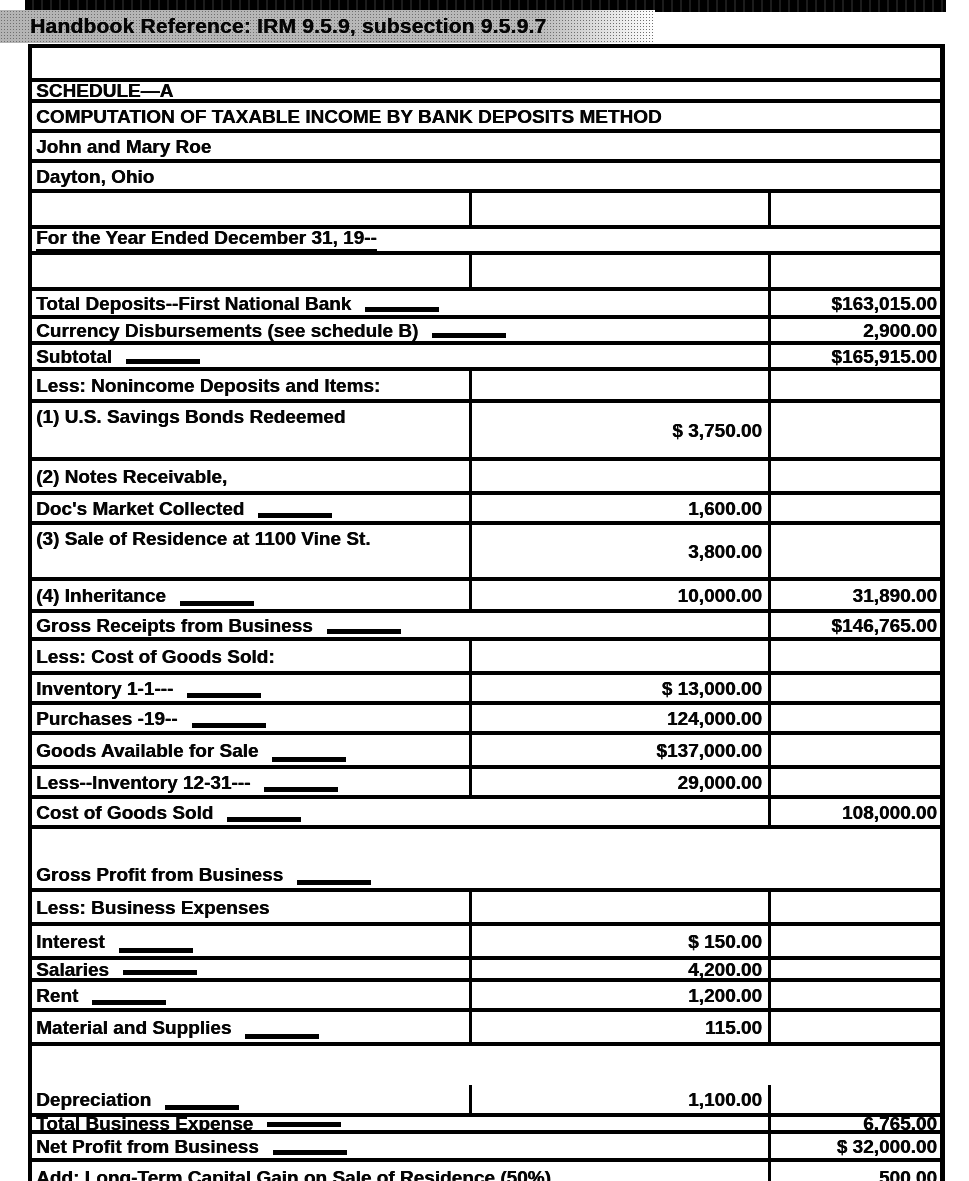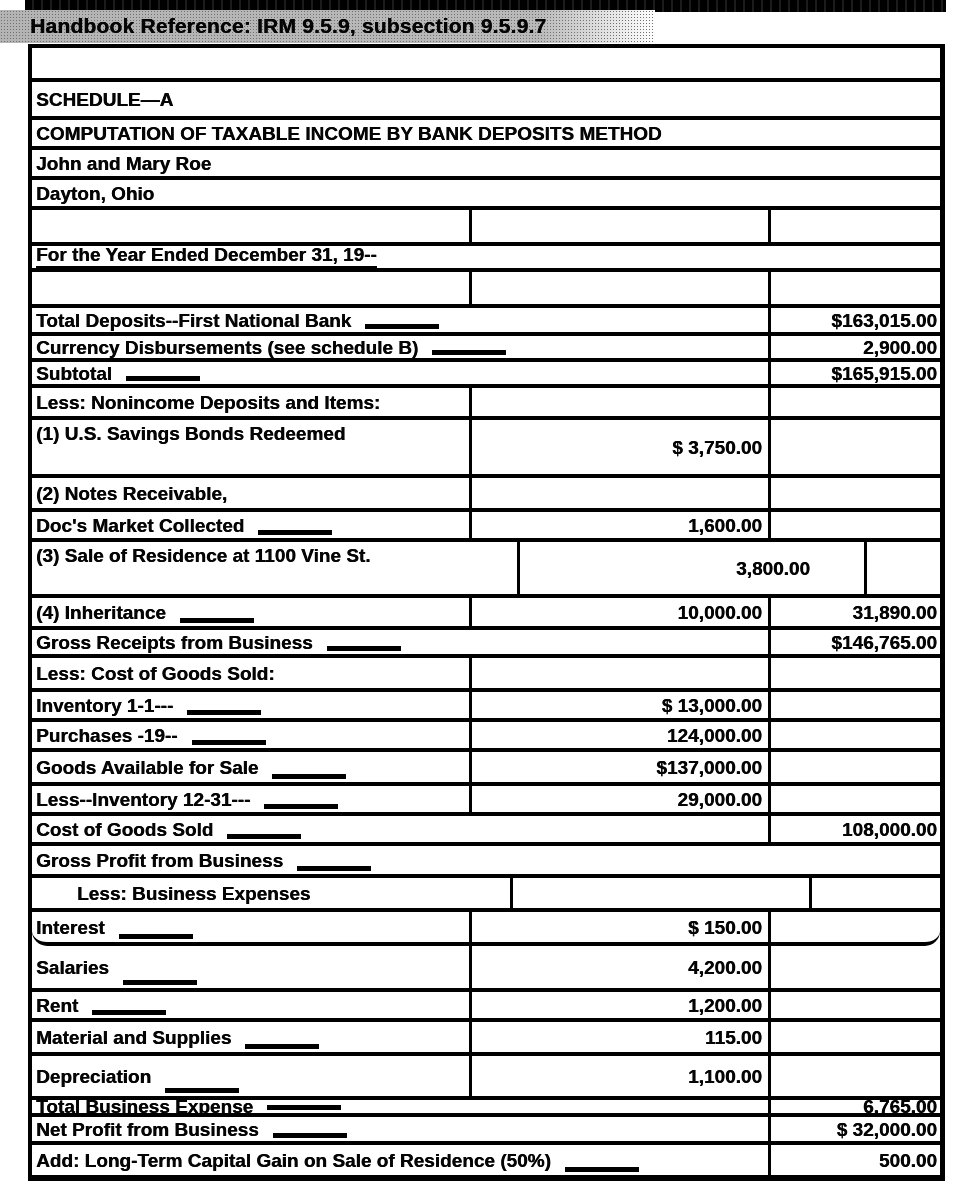--- a/index.html
+++ b/index.html
@@ -109,21 +109,21 @@
 <div class="top-bar"></div>
 <div class="header-band"></div>
 <div class="header-text">Handbook Reference: IRM 9.5.9, subsection 9.5.9.7</div>
 
 <div class="doc-table">
     <div class="row" style="height: 34px;">
       <div class="cell label-cell c-full">
         <span class="label-text"></span>
       </div>
     </div>
-    <div class="row" style="height: 38px;">
+    <div class="row" style="height: 21px;">
       <div class="cell label-cell c-full">
         <span class="label-text">SCHEDULE—A</span>
       </div>
     </div>
     <div class="row" style="height: 30px;">
       <div class="cell label-cell c-full">
         <span class="label-text">COMPUTATION OF TAXABLE INCOME BY BANK DEPOSITS METHOD</span>
       </div>
     </div>
     <div class="row" style="height: 30px;">
@@ -198,21 +198,21 @@
       <div class="cell c-col3"></div>
     </div>
     <div class="row" style="height: 30px;">
       <div class="cell label-cell c-col1">
         <span class="label-text">Doc's Market Collected</span>
         <span class="fill-bar"></span>
       </div>
       <div class="cell c-col2">1,600.00</div>
       <div class="cell c-col3"></div>
     </div>
-    <div class="row tall" style="height: 56px; gap: 48px;">
+    <div class="row tall" style="height: 56px;">
       <div class="cell label-cell c-col1">
         <span class="label-text">(3) Sale of Residence at 1100 Vine St.</span>
       </div>
       <div class="cell c-col2">3,800.00</div>
       <div class="cell c-col3"></div>
     </div>
     <div class="row" style="height: 32px;">
       <div class="cell label-cell c-col1">
         <span class="label-text">(4) Inheritance</span>
         <span class="fill-bar"></span>
@@ -266,42 +266,42 @@
       <div class="cell c-col2">29,000.00</div>
       <div class="cell c-col3"></div>
     </div>
     <div class="row" style="height: 30px;">
       <div class="cell label-cell c-span12">
         <span class="label-text">Cost of Goods Sold</span>
         <span class="fill-bar"></span>
       </div>
       <div class="cell c-col3">108,000.00</div>
     </div>
-    <div class="row" style="height: 32px;">
+    <div class="row" style="height: 32px; margin-top: 31px;">
       <div class="cell label-cell c-span12">
         <span class="label-text">Gross Profit from Business</span>
         <span class="fill-bar"></span>
       </div>
     </div>
-    <div class="row" style="height: 34px; padding-left: 41px;">
+    <div class="row" style="height: 34px;">
       <div class="cell label-cell c-col1">
         <span class="label-text">Less: Business Expenses</span>
       </div>
       <div class="cell c-col2"></div>
       <div class="cell c-col3"></div>
     </div>
-    <div class="row" style="height: 34px; border-radius: 15px;">
+    <div class="row" style="height: 34px;">
       <div class="cell label-cell c-col1">
         <span class="label-text">Interest</span>
         <span class="fill-bar"></span>
       </div>
       <div class="cell c-col2">$ 150.00</div>
       <div class="cell c-col3"></div>
     </div>
-    <div class="row" style="height: 46px;">
+    <div class="row" style="height: 22px;">
       <div class="cell label-cell c-col1">
         <span class="label-text">Salaries</span>
         <span class="fill-bar"></span>
       </div>
       <div class="cell c-col2">4,200.00</div>
       <div class="cell c-col3"></div>
     </div>
     <div class="row" style="height: 30px;">
       <div class="cell label-cell c-col1">
         <span class="label-text">Rent</span>
@@ -311,21 +311,21 @@
       <div class="cell c-col3"></div>
     </div>
     <div class="row" style="height: 34px;">
       <div class="cell label-cell c-col1">
         <span class="label-text">Material and Supplies</span>
         <span class="fill-bar"></span>
       </div>
       <div class="cell c-col2">115.00</div>
       <div class="cell c-col3"></div>
     </div>
-    <div class="row" style="height: 44px;">
+    <div class="row" style="height: 32px; margin-top: 39px;">
       <div class="cell label-cell c-col1">
         <span class="label-text">Depreciation</span>
         <span class="fill-bar"></span>
       </div>
       <div class="cell c-col2">1,100.00</div>
       <div class="cell c-col3"></div>
     </div>
     <div class="row" style="height: 17px;">
       <div class="cell label-cell c-span12">
         <span class="label-text">Total Business Expense</span>

